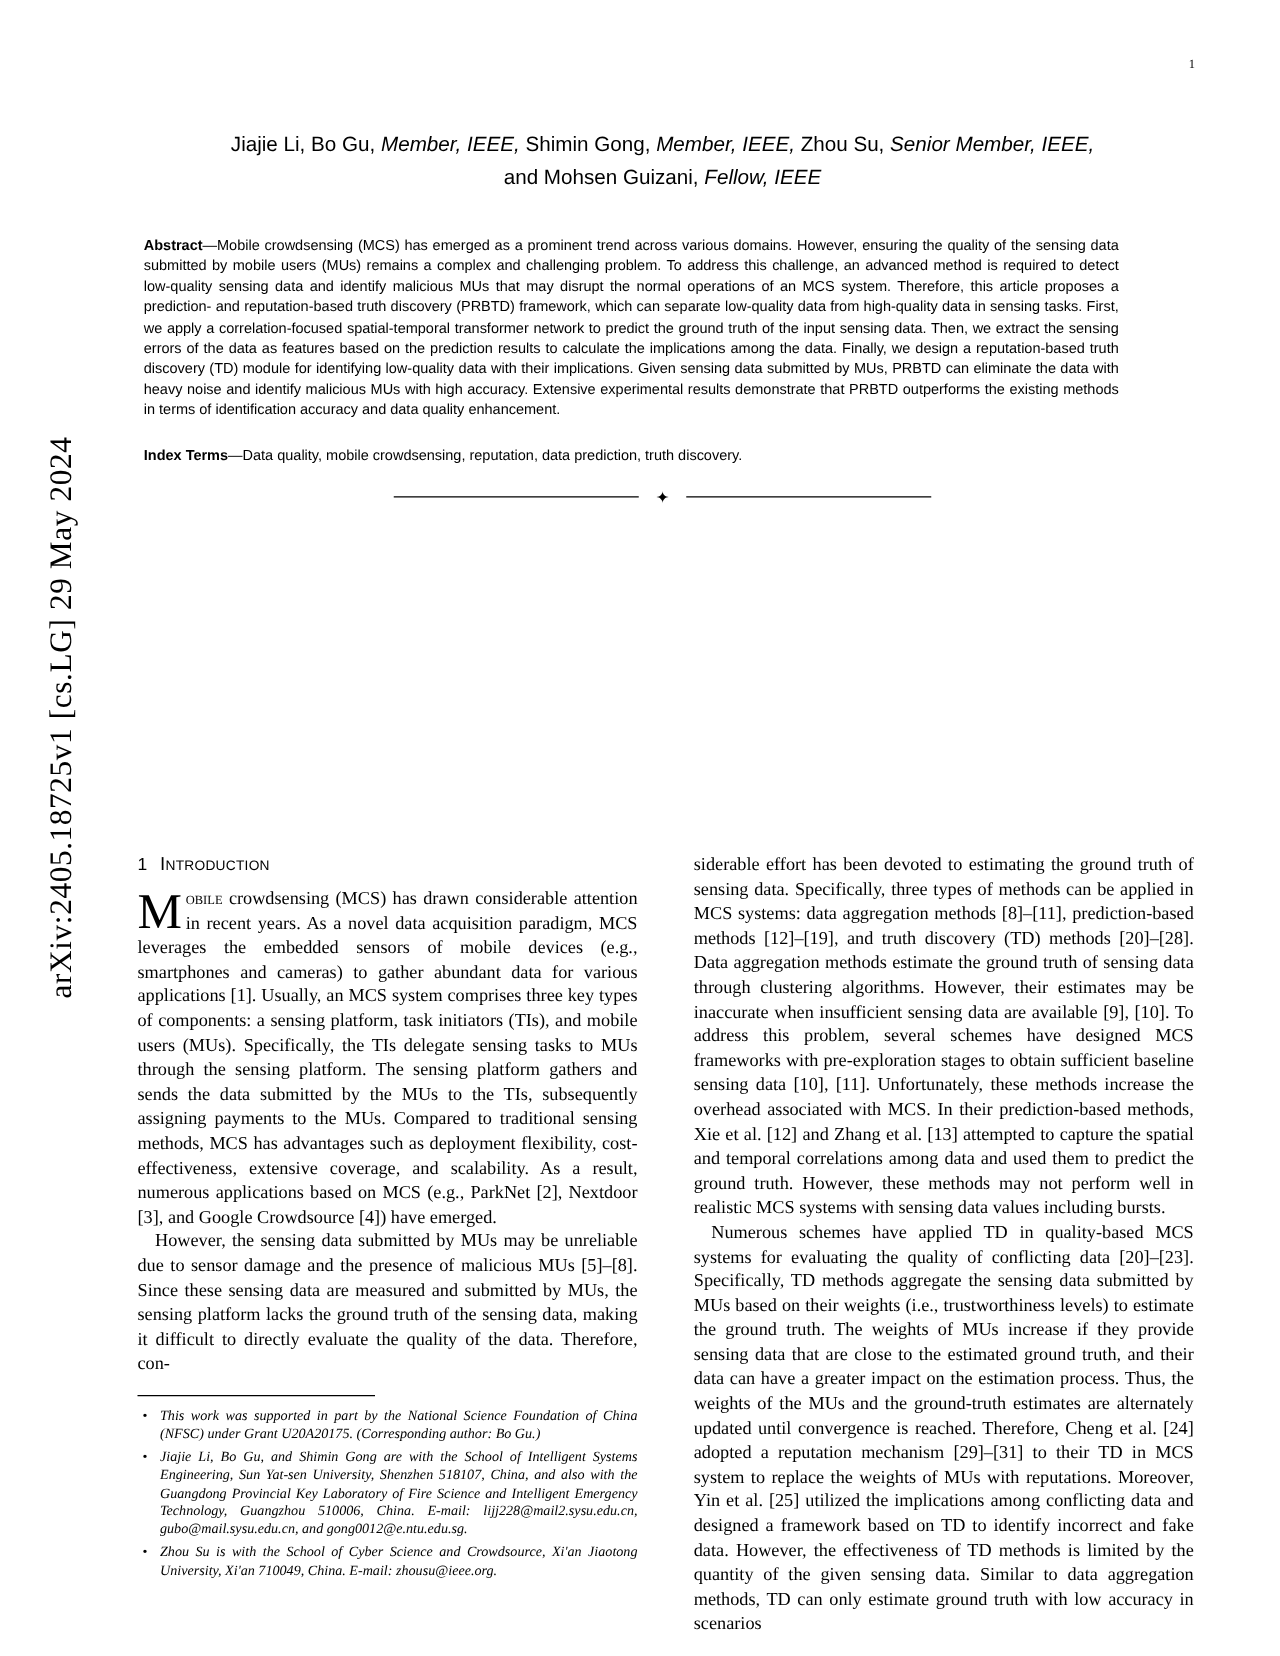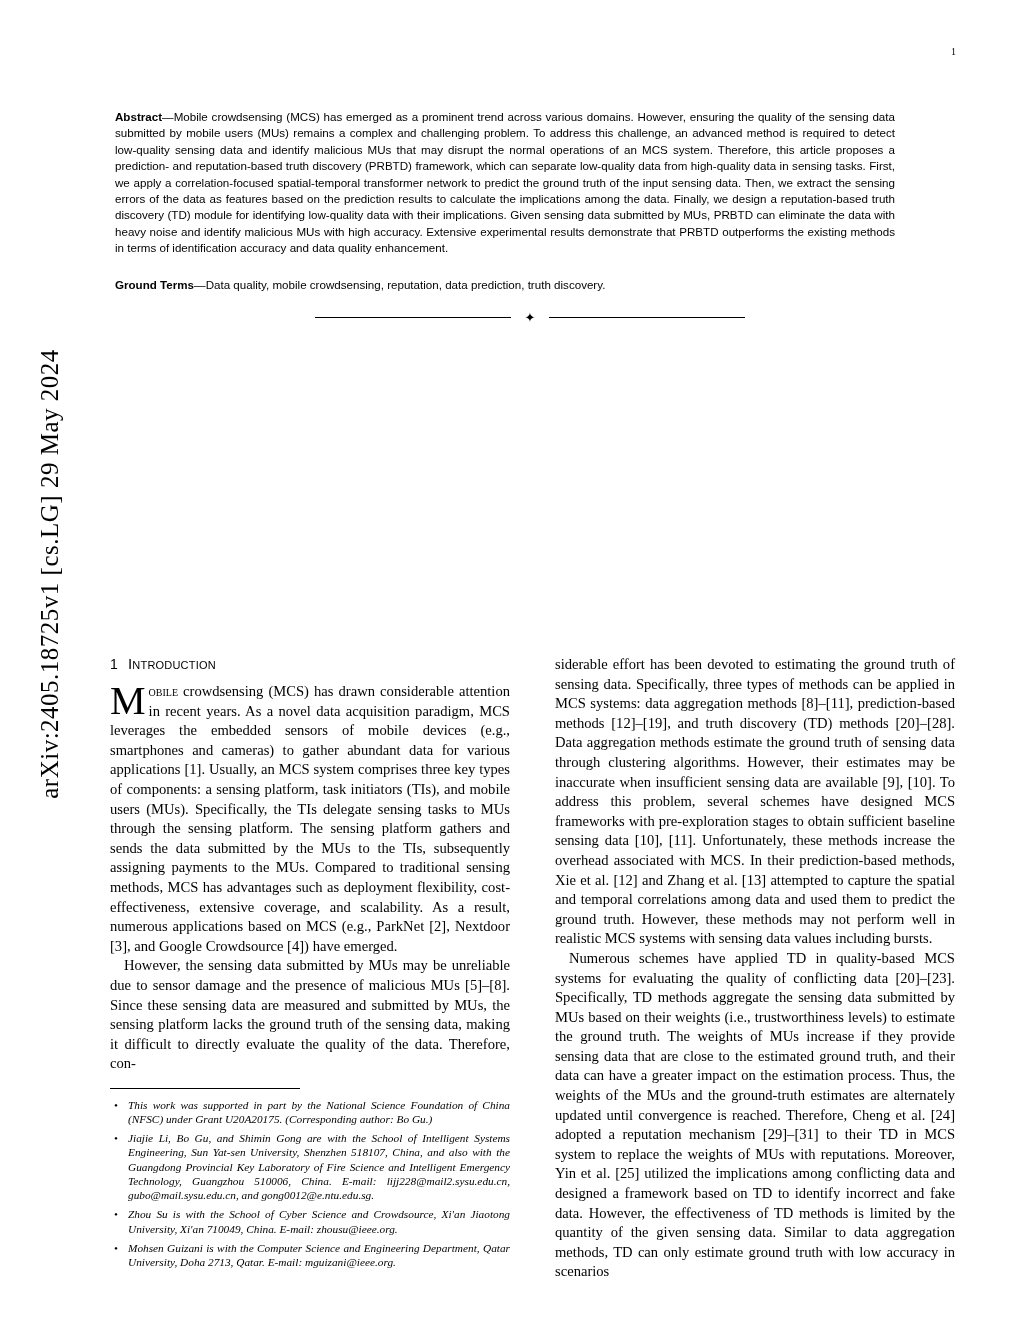--- a/index.html
+++ b/index.html
@@ -93,21 +93,21 @@
     flex: 1;
   }
   .divider .diamond {
     margin: 0 14px;
     font-size: 13px;
     line-height: 1;
   }
   .columns {
     position: absolute;
     left: 110px;
-    top: 655px;
+    top: 683px;
     width: 845px;
     display: flex;
     justify-content: space-between;
   }
   .col {
     width: 400px;
   }
   .sec-head {
     font-family: "Liberation Sans", sans-serif;
     font-size: 14px;
@@ -179,27 +179,41 @@
 
 <div class="page">
 
   <div class="page-number">1</div>
 
   <div class="arxiv-stamp">arXiv:2405.18725v1  [cs.LG]  29 May 2024</div>
 
   <div class="content">
 
 
+    <div class="authors">
+      <div>
+        <span>Jiajie Li, Bo Gu,</span>
+        <i>Member, IEEE,</i>
+        <span>Shimin Gong,</span>
+        <i>Member, IEEE,</i>
+        <span>Zhou Su,</span>
+        <i>Senior Member, IEEE,</i>
+      </div>
+      <div>
+        <span>and Mohsen Guizani,</span>
+        <i>Fellow, IEEE</i>
+      </div>
+    </div>
 
     <div class="abstract-block">
       <b>Abstract</b><span>—Mobile crowdsensing (MCS) has emerged as a prominent trend across various domains. However, ensuring the quality of the sensing data submitted by mobile users (MUs) remains a complex and challenging problem. To address this challenge, an advanced method is required to detect low-quality sensing data and identify malicious MUs that may disrupt the normal operations of an MCS system. Therefore, this article proposes a prediction- and reputation-based truth discovery (PRBTD) framework, which can separate low-quality data from high-quality data in sensing tasks. First, we apply a correlation-focused spatial-temporal transformer network to predict the ground truth of the input sensing data. Then, we extract the sensing errors of the data as features based on the prediction results to calculate the implications among the data. Finally, we design a reputation-based truth discovery (TD) module for identifying low-quality data with their implications. Given sensing data submitted by MUs, PRBTD can eliminate the data with heavy noise and identify malicious MUs with high accuracy. Extensive experimental results demonstrate that PRBTD outperforms the existing methods in terms of identification accuracy and data quality enhancement.</span>
     </div>
 
     <div class="index-terms">
-      <b>Ground Terms</b><span>—Data quality, mobile crowdsensing, reputation, data prediction, truth discovery.</span>
+      <b>Index Terms</b><span>—Data quality, mobile crowdsensing, reputation, data prediction, truth discovery.</span>
     </div>
 
     <div class="divider">
       <span class="line"></span>
       <span class="diamond">✦</span>
       <span class="line"></span>
     </div>
   </div>
 
   <div class="columns">
@@ -213,21 +227,20 @@
 
       <p class="body">However, the sensing data submitted by MUs may be unreliable due to sensor damage and the presence of malicious MUs [5]–[8]. Since these sensing data are measured and submitted by MUs, the sensing platform lacks the ground truth of the sensing data, making it difficult to directly evaluate the quality of the data. Therefore, con-</p>
 
       <div class="footnote-rule"></div>
 
       <div class="footnotes">
         <ul>
           <li>This work was supported in part by the National Science Foundation of China (NFSC) under Grant U20A20175. (Corresponding author: Bo Gu.)</li>
           <li>Jiajie Li, Bo Gu, and Shimin Gong are with the School of Intelligent Systems Engineering, Sun Yat-sen University, Shenzhen 518107, China, and also with the Guangdong Provincial Key Laboratory of Fire Science and Intelligent Emergency Technology, Guangzhou 510006, China. E-mail: lijj228@mail2.sysu.edu.cn, gubo@mail.sysu.edu.cn, and gong0012@e.ntu.edu.sg.</li>
           <li>Zhou Su is with the School of Cyber Science and Crowdsource, Xi'an Jiaotong University, Xi'an 710049, China. E-mail: zhousu@ieee.org.</li>
-          <li>Mohsen Guizani is with the Computer Science and Engineering Department, Qatar University, Doha 2713, Qatar. E-mail: mguizani@ieee.org.</li>
         </ul>
       </div>
     </div>
 
     <div class="col">
       <p class="body first">siderable effort has been devoted to estimating the ground truth of sensing data. Specifically, three types of methods can be applied in MCS systems: data aggregation methods [8]–[11], prediction-based methods [12]–[19], and truth discovery (TD) methods [20]–[28]. Data aggregation methods estimate the ground truth of sensing data through clustering algorithms. However, their estimates may be inaccurate when insufficient sensing data are available [9], [10]. To address this problem, several schemes have designed MCS frameworks with pre-exploration stages to obtain sufficient baseline sensing data [10], [11]. Unfortunately, these methods increase the overhead associated with MCS. In their prediction-based methods, Xie et al. [12] and Zhang et al. [13] attempted to capture the spatial and temporal correlations among data and used them to predict the ground truth. However, these methods may not perform well in realistic MCS systems with sensing data values including bursts.</p>
       <p class="body">Numerous schemes have applied TD in quality-based MCS systems for evaluating the quality of conflicting data [20]–[23]. Specifically, TD methods aggregate the sensing data submitted by MUs based on their weights (i.e., trustworthiness levels) to estimate the ground truth. The weights of MUs increase if they provide sensing data that are close to the estimated ground truth, and their data can have a greater impact on the estimation process. Thus, the weights of the MUs and the ground-truth estimates are alternately updated until convergence is reached. Therefore, Cheng et al. [24] adopted a reputation mechanism [29]–[31] to their TD in MCS system to replace the weights of MUs with reputations. Moreover, Yin et al. [25] utilized the implications among conflicting data and designed a framework based on TD to identify incorrect and fake data. However, the effectiveness of TD methods is limited by the quantity of the given sensing data. Similar to data aggregation methods, TD can only estimate ground truth with low accuracy in scenarios</p>
     </div>
 
   </div>

